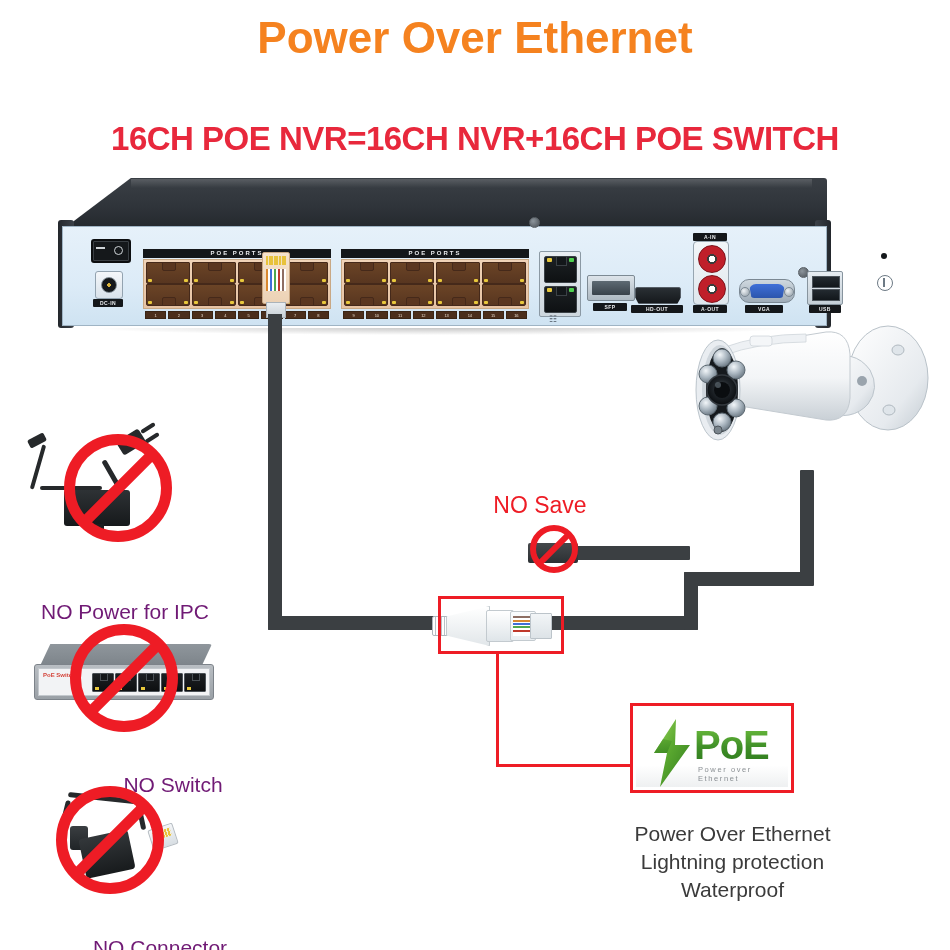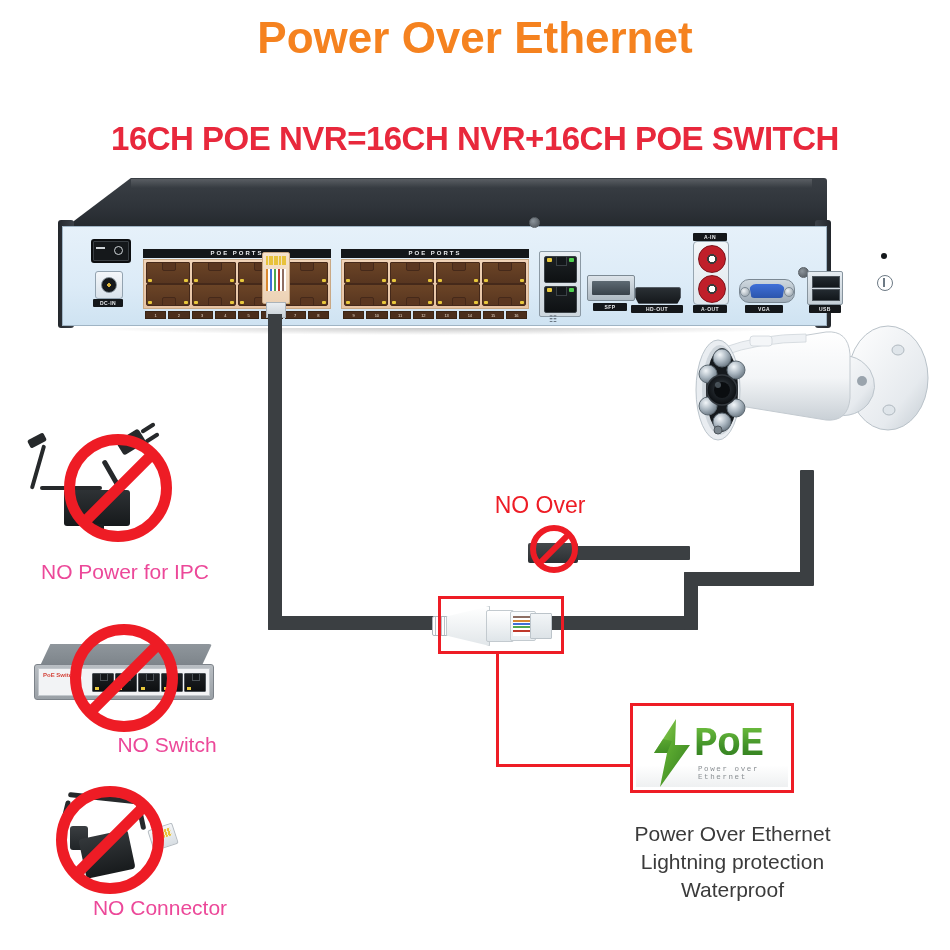--- a/index.html
+++ b/index.html
@@ -292,22 +292,22 @@
     position:absolute;left:50%;top:50%;border-radius:2px;
     transform-origin:center;
   }
 
   
   .redbox{position:absolute;border:3px solid #EE1C25;box-sizing:border-box;background:transparent;}
   .redline{position:absolute;background:#EE1C25;}
 
   
   .no-item-caption{
-    position:absolute;text-align:center;color:#ec4899;
-    font-size:21px;line-height:24px;font-weight:400;
+    position:absolute;text-align:center;color:#701a75;
+    font-size:21px;line-height:24px;font-weight:400;margin-top:40px;
   }
 
   
   .adapter-brick{
     position:absolute;background:linear-gradient(180deg,#2e3235,#16191b);
     border-radius:3px;
   }
   .wire{position:absolute;background:#26292b;border-radius:6px;}
 
   
@@ -345,21 +345,20 @@
     content:"";position:absolute;left:3px;top:3px;width:18px;height:8px;
     background:repeating-linear-gradient(90deg,#e8c23c 0 2px,#f6efd8 2px 3px);
   }
 
   
   #poe-box{left:630px;top:703px;width:164px;height:90px;}
   #poe-logo{
     position:absolute;left:3px;top:3px;right:3px;bottom:3px;
     background:linear-gradient(180deg,#ffffff 0%,#ffffff 72%,#eef0f1 100%);
     overflow:hidden;
-    font-family:Liberation Mono, monospace;
   }
   #poe-word{
     position:absolute;left:58px;top:16px;
     font-size:40px;font-weight:bold;line-height:40px;
     background:linear-gradient(180deg,#6fbf3f 0%,#3f8f27 55%,#2f7a1e 100%);
     -webkit-background-clip:text;background-clip:text;color:transparent;
     letter-spacing:-1px;
   }
   #poe-tag{
     position:absolute;left:62px;top:56px;
@@ -622,21 +621,21 @@
   <div class="cable v abs" style="left:684px;top:572px;height:58px;"></div>
 
   <div class="cable h abs" style="left:684px;top:572px;width:130px;"></div>
 
   <div class="cable v abs" style="left:800px;top:470px;height:108px;"></div>
 
   <div class="cable h abs" style="left:566px;top:546px;width:124px;"></div>
   <div class="abs" id="pwr-stub"></div>
 
   <div class="abs" style="left:440px;top:492px;width:200px;text-align:center;
-              font-size:23px;color:#EE1C25;line-height:26px;">NO Over</div>
+              font-size:23px;color:#EE1C25;line-height:26px;">NO Save</div>
   <div class="noslash abs" style="left:530px;top:525px;width:48px;height:48px;border:6px solid #EE1C25;">
     <div class="bar" style="width:46px;height:6px;background:#EE1C25;margin-left:-23px;margin-top:-3px;transform:rotate(-45deg);"></div>
   </div>
 
   <div class="abs" id="wp-joint">
     <div class="ring"></div>
     <div class="cone"></div>
     <div class="barrel"></div>
     <div class="clear"></div>
     <div class="plug"></div>
@@ -712,21 +711,21 @@
     <div class="sw-port" style="left:131px;top:37px;">
         <i class="d"></i>
       </div>
     <div class="sw-port" style="left:154px;top:37px;">
         <i class="d"></i>
       </div>
     <div class="noslash abs" style="left:40px;top:-12px;width:108px;height:108px;border:11px solid #EE1C25;">
       <div class="bar" style="width:104px;height:11px;background:#EE1C25;margin-left:-52px;margin-top:-5.5px;transform:rotate(-45deg);"></div>
     </div>
   </div>
-  <div class="no-item-caption" style="left:4px;top:733px;width:236px;padding-left:45px;">NO Switch</div>
+  <div class="no-item-caption" style="left:10px;top:733px;width:236px;padding-left:45px;">NO Switch</div>
 
   <div class="abs" style="left:34px;top:786px;width:190px;height:100px;">
     <div class="wire" style="left:28px;top:14px;width:5px;height:34px;transform:rotate(14deg);"></div>
     <div class="wire" style="left:34px;top:10px;width:76px;height:5px;border-radius:3px;transform:rotate(6deg);"></div>
     <div class="wire" style="left:104px;top:12px;width:5px;height:32px;transform:rotate(-12deg);"></div>
     <div class="abs" style="left:36px;top:40px;width:18px;height:24px;background:linear-gradient(180deg,#3a3e41,#202427);border-radius:3px;"></div>
     <div class="inj-body" style="left:48px;top:48px;width:50px;height:40px;transform:rotate(-12deg);"></div>
     <div class="rj-small" style="left:116px;top:40px;transform:rotate(-18deg);"></div>
     <div class="noslash abs" style="left:22px;top:0px;width:108px;height:108px;border:11px solid #EE1C25;">
       <div class="bar" style="width:104px;height:11px;background:#EE1C25;margin-left:-52px;margin-top:-5.5px;transform:rotate(-45deg);"></div>

